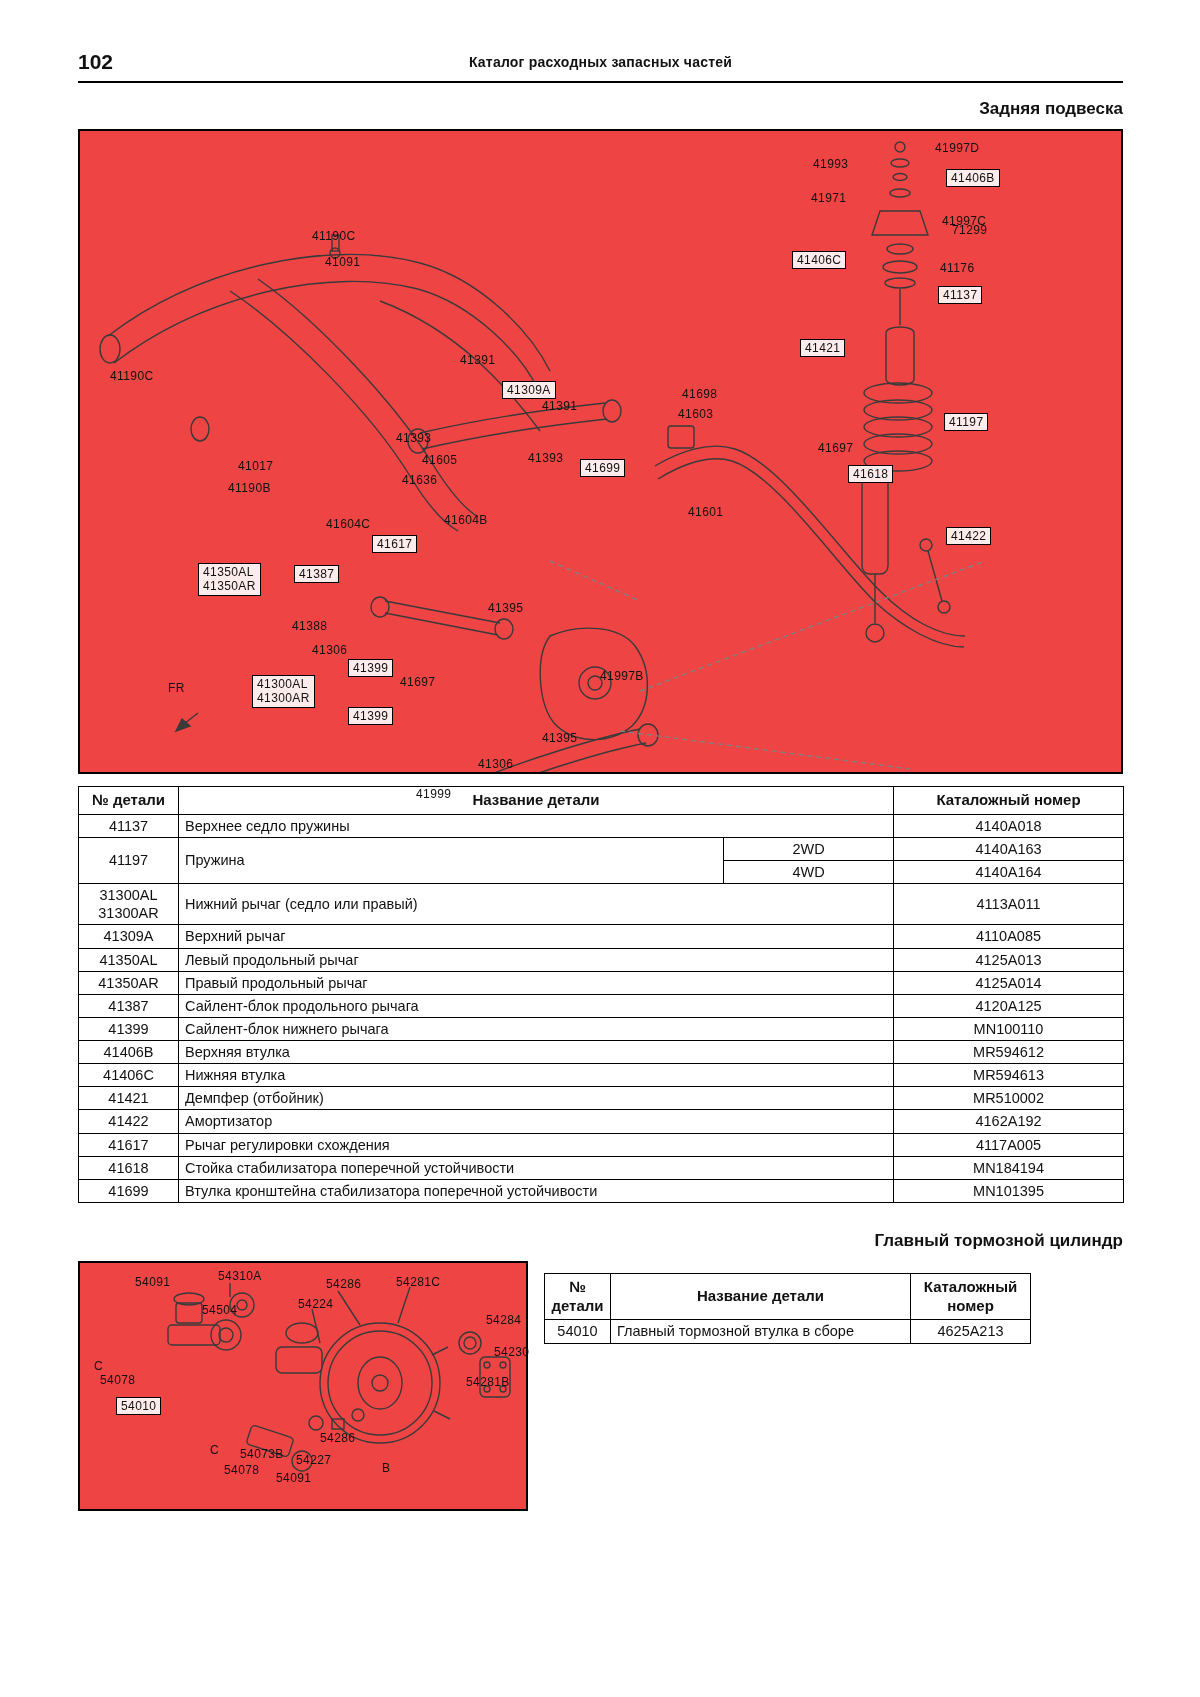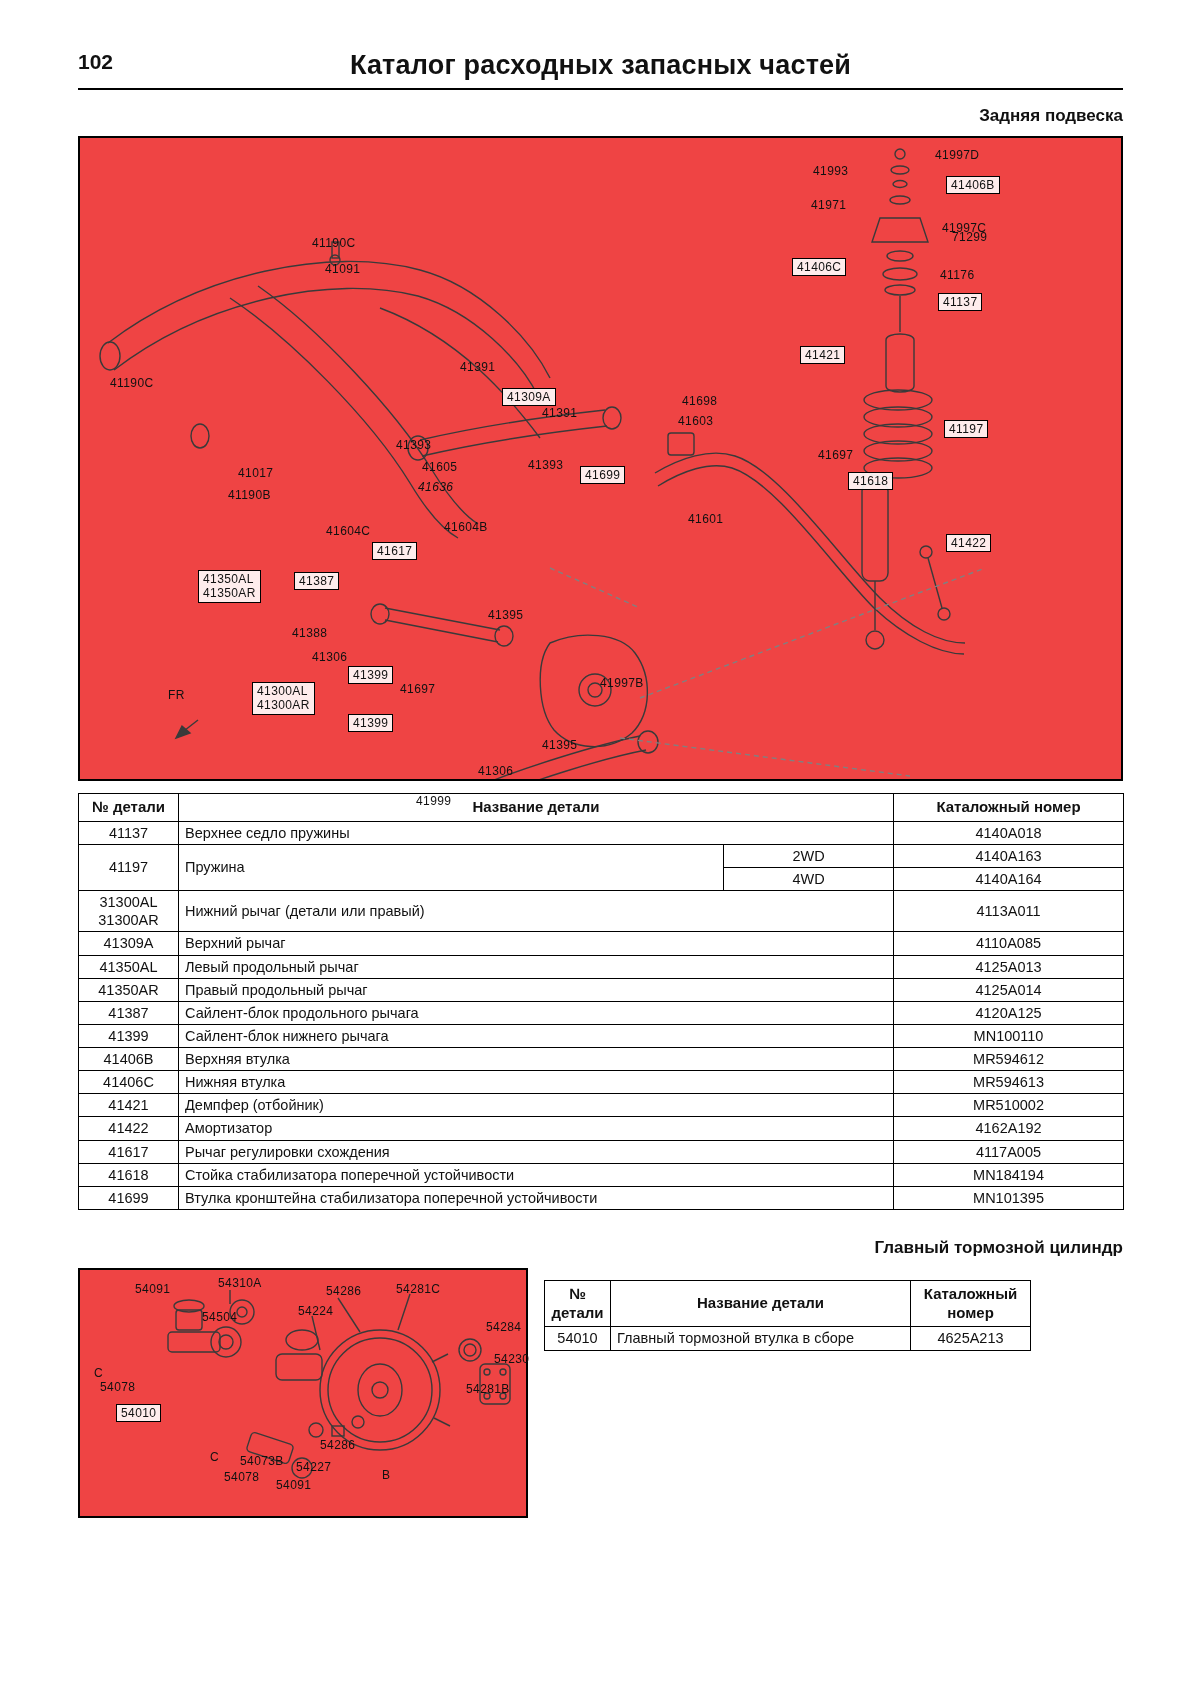--- a/index.html
+++ b/index.html
@@ -6,26 +6,26 @@
   body{
     width:1200px;height:1697px;
     background:#ffffff;color:#111;
     font-family:"Liberation Sans",sans-serif;
     overflow:hidden;
   }
   .page{padding:50px 77px 0 78px;}
 
   
   .page-header{
-    display:flex;align-items:flex-start;
+    display:flex;align-items:center;
     border-bottom:2.5px solid #000;
     padding-bottom:7px;
   }
   .page-num{font-size:21px;font-weight:bold;width:60px;}
-  .header-title{flex:1;text-align:center;font-size:27px;font-weight:bold;letter-spacing:.2px;}
+  .header-title{flex:1;text-align:center;font-size:14px;font-weight:bold;letter-spacing:.2px;}
   .header-spacer{width:60px;}
 
   .section-title{font-size:17px;font-weight:bold;margin:16px 0 10px 0;text-align:right;}
 
   
   .diagram-box{
     position:relative;border:2px solid #000;background:#ef4444;
   }
   #diagram1{width:1041px;height:641px;}
   #diagram2{width:446px;height:246px;flex:0 0 auto;}
@@ -192,21 +192,21 @@
       </div>
       <div class="plabel" style="left: 598px; top: 276px;">
         <div>41603</div>
       </div>
       <div class="plabel" style="left: 316px; top: 300px;">
         <div>41393</div>
       </div>
       <div class="plabel" style="left: 342px; top: 322px;">
         <div>41605</div>
       </div>
-      <div class="plabel" style="left: 338px; top: 342px; font-style: italic;">
+      <div class="plabel" style="left: 322px; top: 342px;">
         <div>41636</div>
       </div>
       <div class="plabel" style="left: 448px; top: 320px;">
         <div>41393</div>
       </div>
       <div class="plabel boxed" style="left: 500px; top: 328px;">
         <div>41699</div>
       </div>
       <div class="plabel" style="left: 738px; top: 310px;">
         <div>41697</div>
@@ -309,21 +309,21 @@
         </tr>
         <tr>
           <td class="col-variant">4WD</td>
           <td class="col-code">4140A164</td>
         </tr>
         <tr>
           <td class="col-part">
             <div>31300AL</div>
             <div>31300AR</div>
           </td>
-          <td class="col-name" colspan="2">Нижний рычаг (детали или правый)</td>
+          <td class="col-name" colspan="2">Нижний рычаг (седло или правый)</td>
           <td class="col-code">4113A011</td>
         </tr>
         <tr>
           <td class="col-part">41309A</td>
           <td class="col-name" colspan="2">Верхний рычаг</td>
           <td class="col-code">4110A085</td>
         </tr>
         <tr>
           <td class="col-part">41350AL</td>
           <td class="col-name" colspan="2">Левый продольный рычаг</td>

